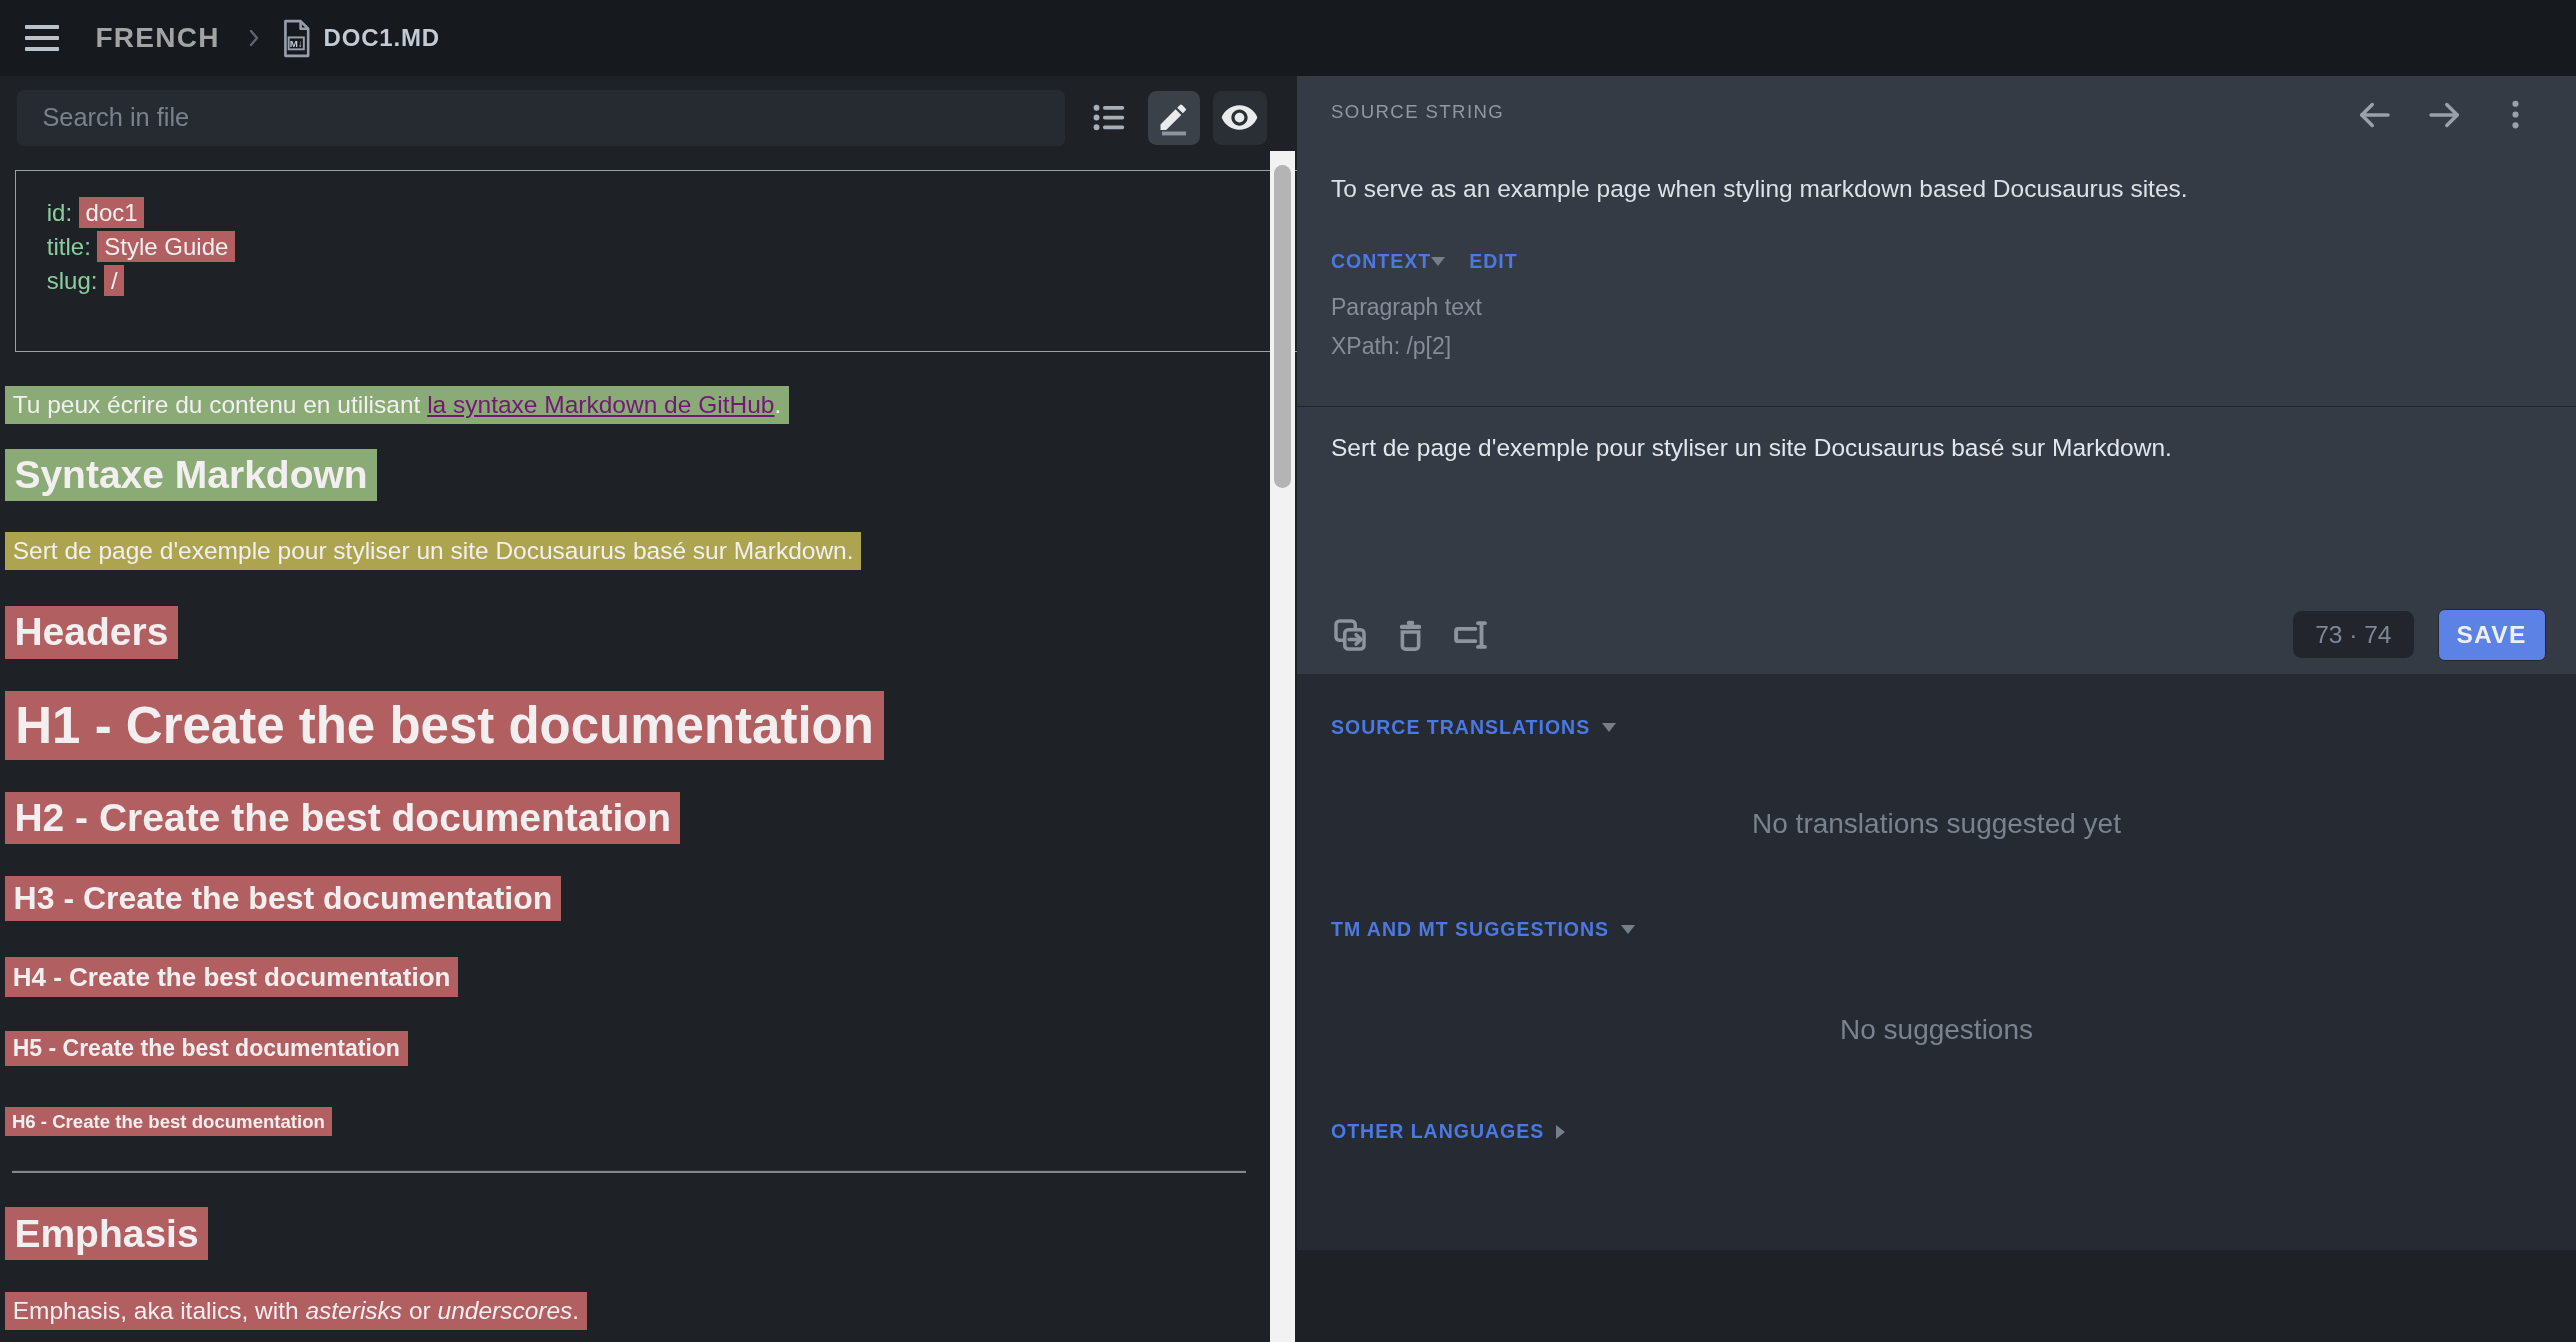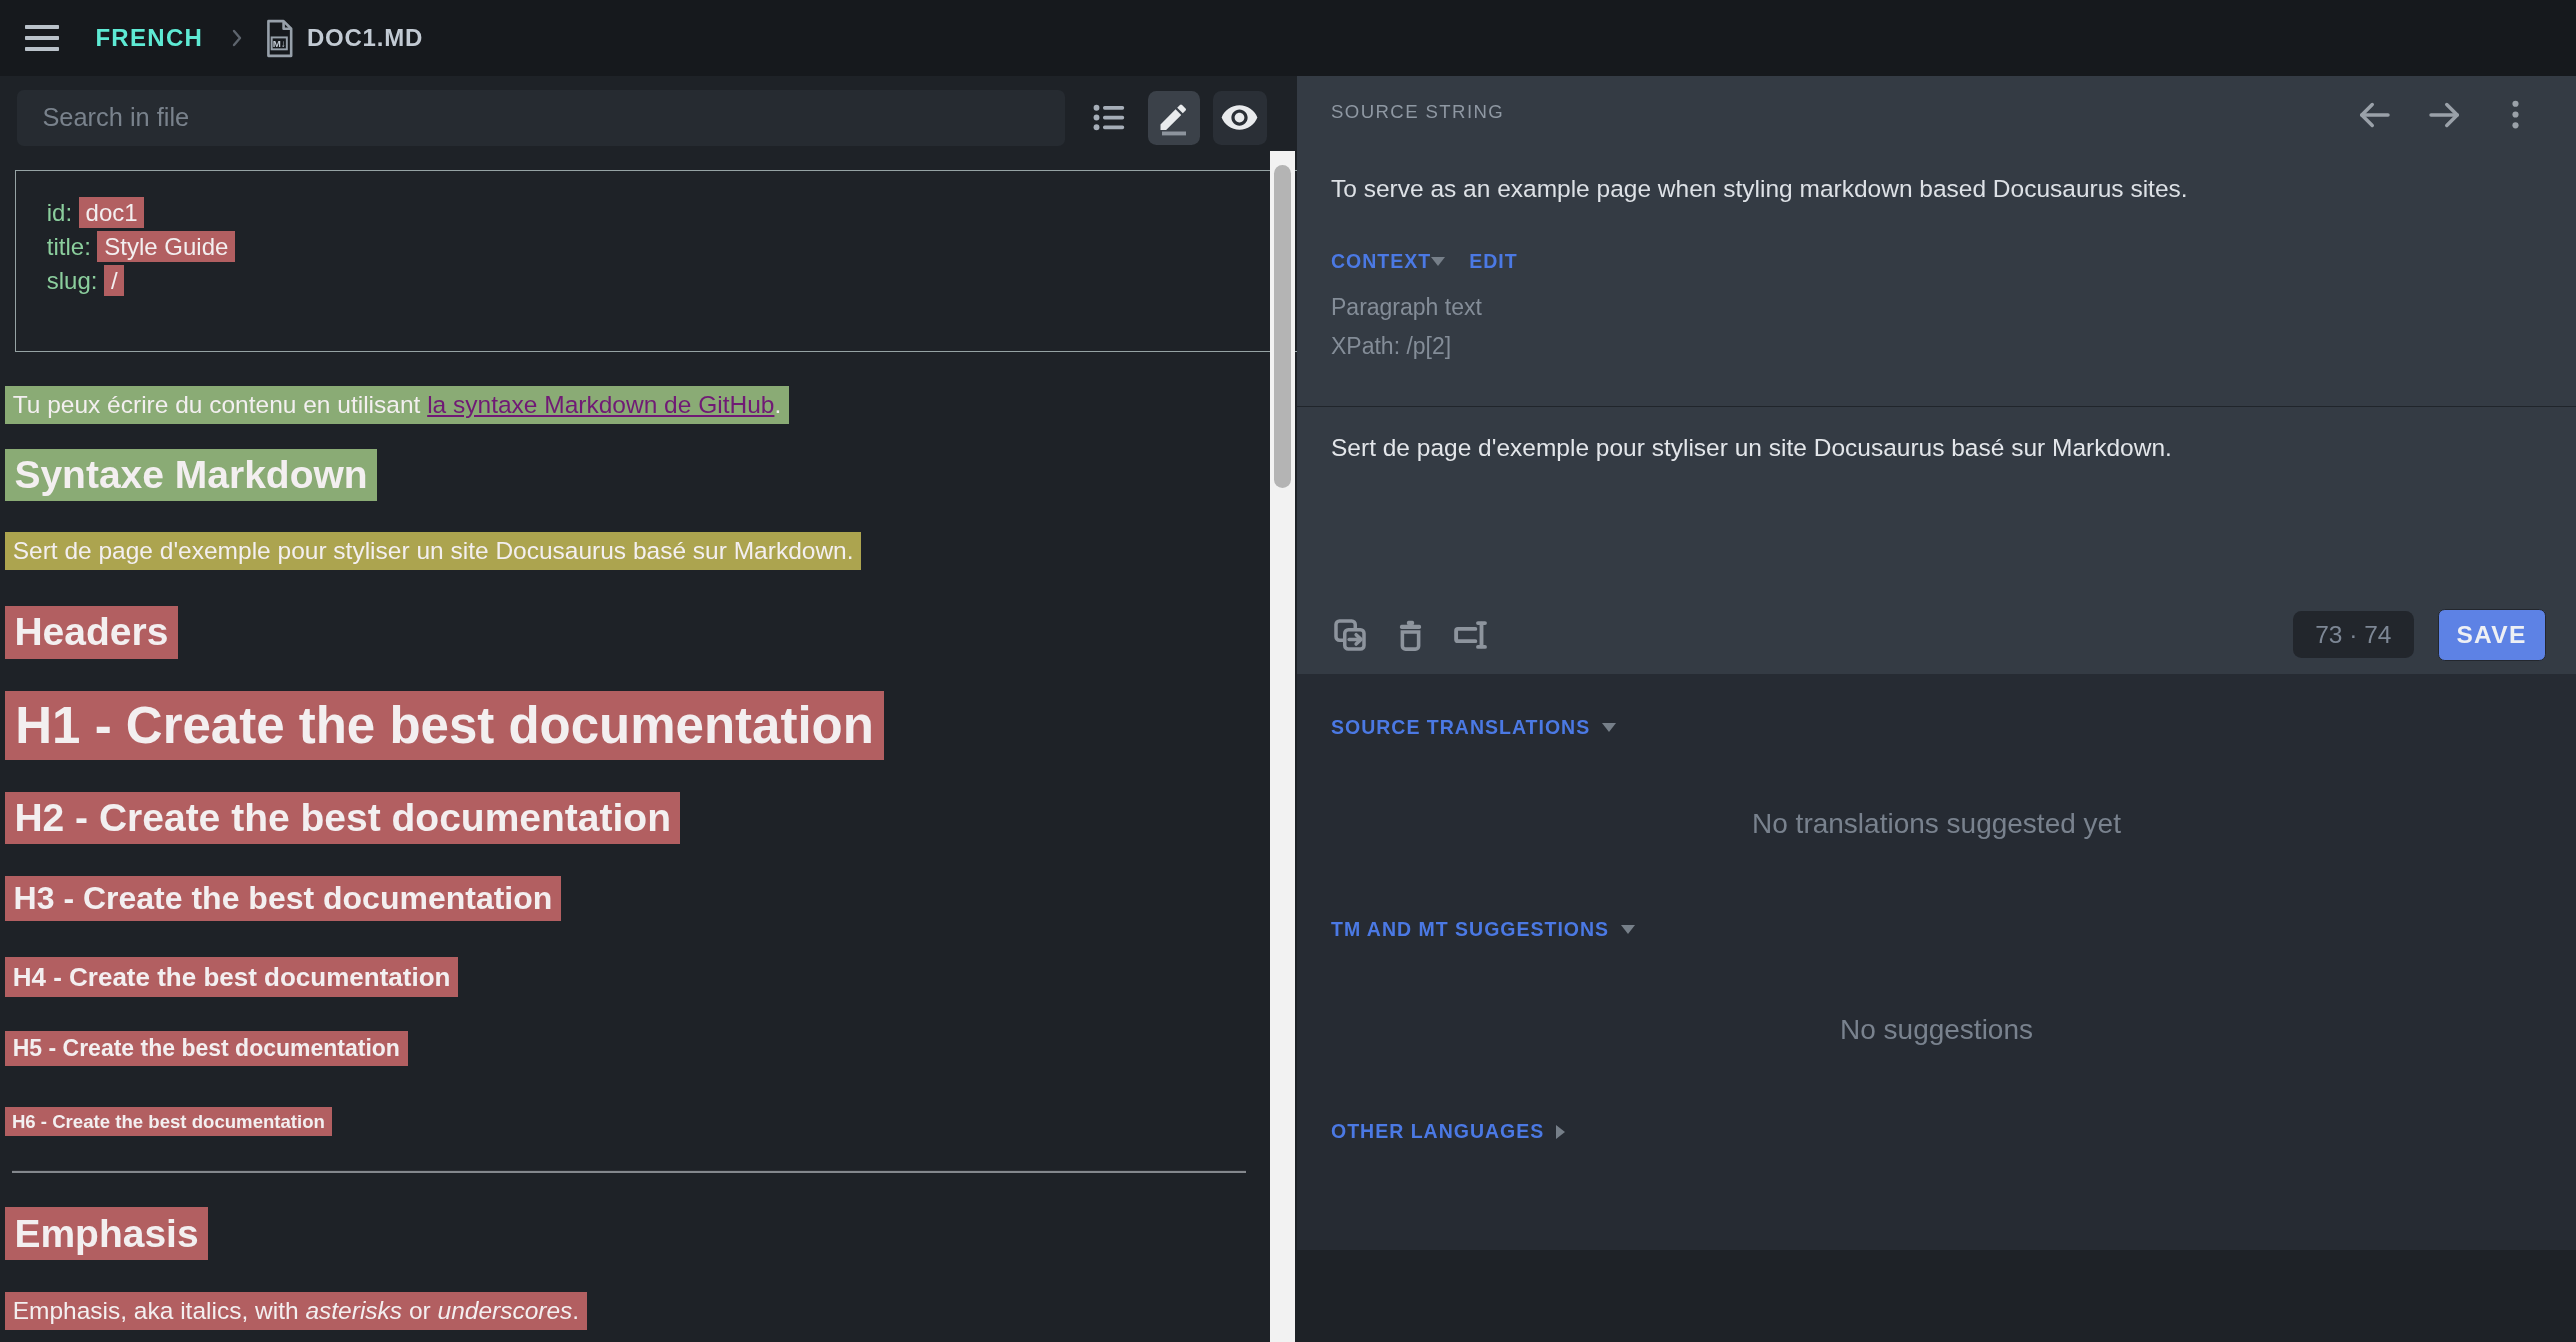--- a/index.html
+++ b/index.html
@@ -9,21 +9,21 @@
     background:#1e2227; font-family:"Liberation Sans", sans-serif;
   }
 
   
   .topbar {
     position:absolute; top:0; left:0; width:2576px; height:76px;
     background:#16191d; display:flex; align-items:center; padding-left:25.4px;
   }
   .hamburger { width:34px; height:25.4px; display:flex; flex-direction:column; justify-content:space-between; cursor:pointer; }
   .hamburger span { display:block; height:3.8px; background:#bac2ca; border-radius:0.8px; }
-  .crumb-project { margin-left:36px; color:#5eead4; font-size:24px; font-weight:700; letter-spacing:1.3px; }
+  .crumb-project { margin-left:36px; color:#a3a3a3; font-size:28px; font-weight:700; letter-spacing:1.3px; }
   .crumb-chevron { margin:0 15.2px 0 22px; }
   .crumb-fileicon { margin-right:12px; }
   .crumb-file { color:#c2cad3; font-size:24px; font-weight:700; letter-spacing:0.8px; }
 
   
   .left-pane { position:absolute; top:76px; left:0; width:1476px; height:1266px; background:#1e2227; }
   .toolbar-row { display:flex; align-items:center; margin:13.5px 0 0 17px; }
   .search {
     width:1048px; height:56px; background:#262b31; border:0; outline:none;
     border-radius:6.8px; color:#cfd5dc; font-size:25.4px; padding:0 25.4px;

